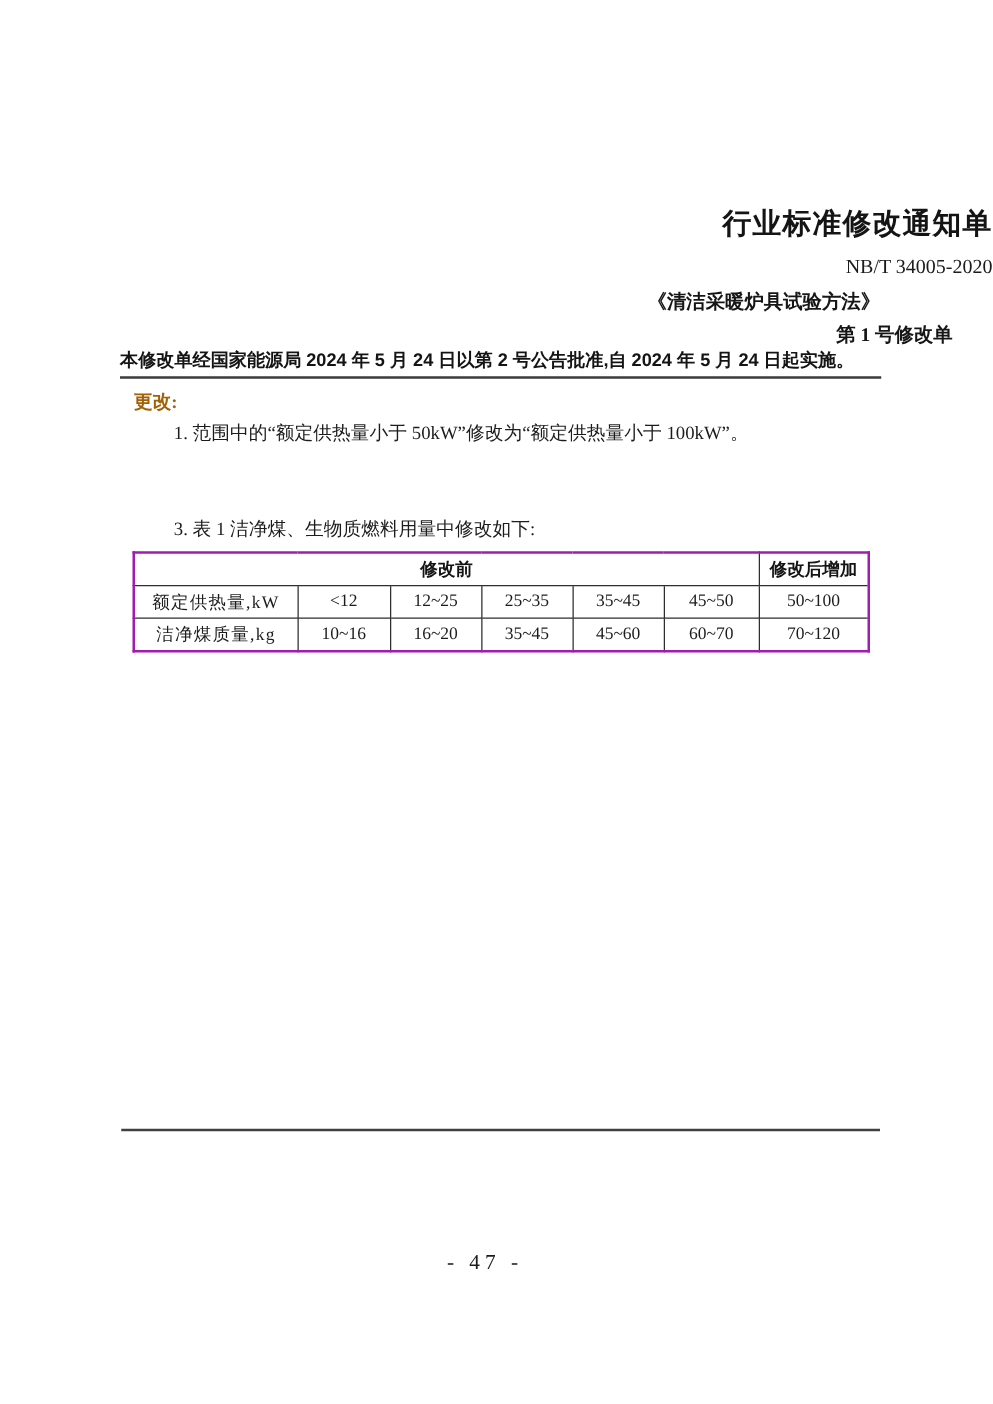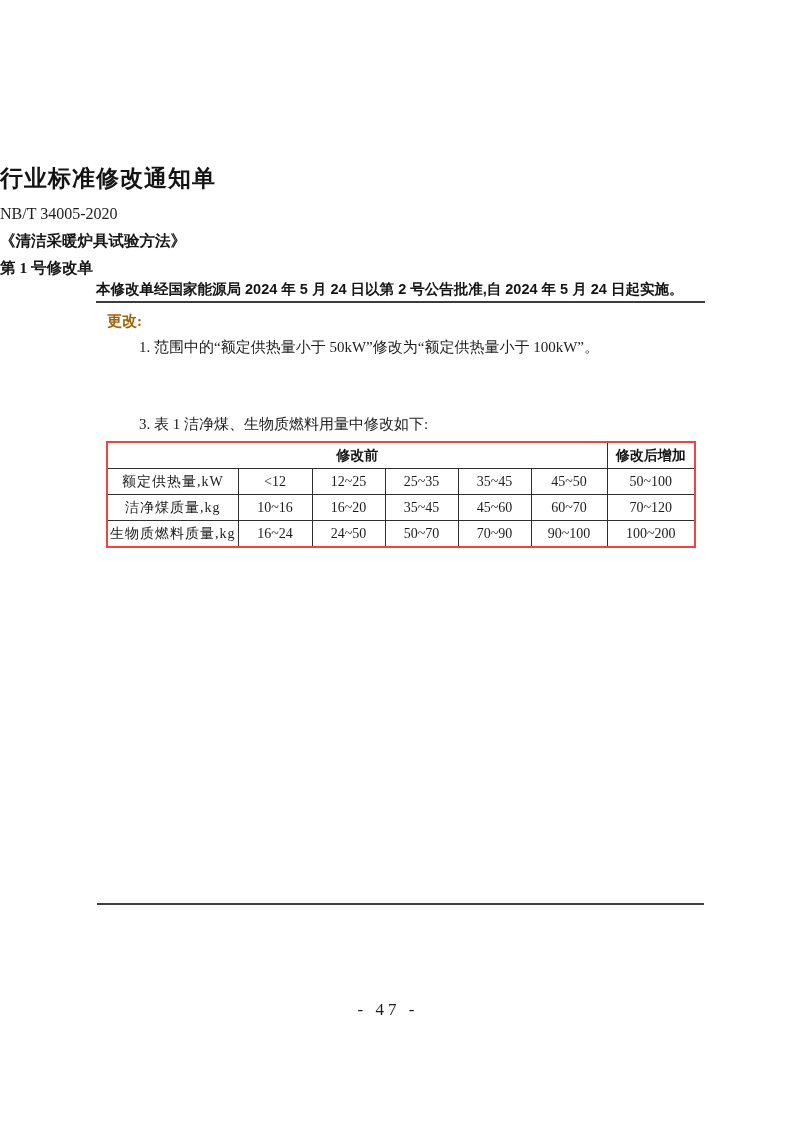--- a/index.html
+++ b/index.html
@@ -9,21 +9,21 @@
   }
   .page {
     position: relative;
     width: 794px;
     height: 1123px;
     background: #ffffff;
     color: #1c1c1c;
     font-family: "Liberation Serif", "DejaVu Serif", serif;
     overflow: hidden;
   }
-  .centered { text-align: left; }
+  .centered { text-align: right; }
 
   .doc-title {
     position: absolute;
     top: 163px;
     left: 0;
     width: 794px;
     font-family: "Liberation Sans", "DejaVu Sans", sans-serif;
     font-weight: bold;
     font-size: 23px;
     letter-spacing: 1px;
@@ -104,21 +104,21 @@
   .mod-table td, .mod-table th {
     border: 1px solid #2e2e2e;
     text-align: center;
     vertical-align: middle;
     font-size: 14px;
     height: 25px;
     padding: 0 2px;
     color: #1c1c1c;
     overflow: hidden;
   }
-  .mod-table { border: 2px solid #ef4444; }
+  .mod-table { border: 2px solid #a21caf; }
   .mod-table th {
     font-family: "Liberation Sans", "DejaVu Sans", sans-serif;
     font-weight: bold;
     font-size: 14px;
     color: #141414;
   }
   .mod-table td.row-label { letter-spacing: 1px; }
 
   .footer-rule {
     position: absolute;
@@ -187,29 +187,20 @@
       </tr>
       <tr>
         <td class="row-label">洁净煤质量,kg</td>
         <td>10~16</td>
         <td>16~20</td>
         <td>35~45</td>
         <td>45~60</td>
         <td>60~70</td>
         <td>70~120</td>
       </tr>
-      <tr>
-        <td class="row-label">生物质燃料质量,kg</td>
-        <td>16~24</td>
-        <td>24~50</td>
-        <td>50~70</td>
-        <td>70~90</td>
-        <td>90~100</td>
-        <td>100~200</td>
-      </tr>
     </tbody>
   </table>
 
   <div class="footer-rule"></div>
 
   <div class="page-number">- 47 -</div>
 
 </div>
 
 </body></html>

